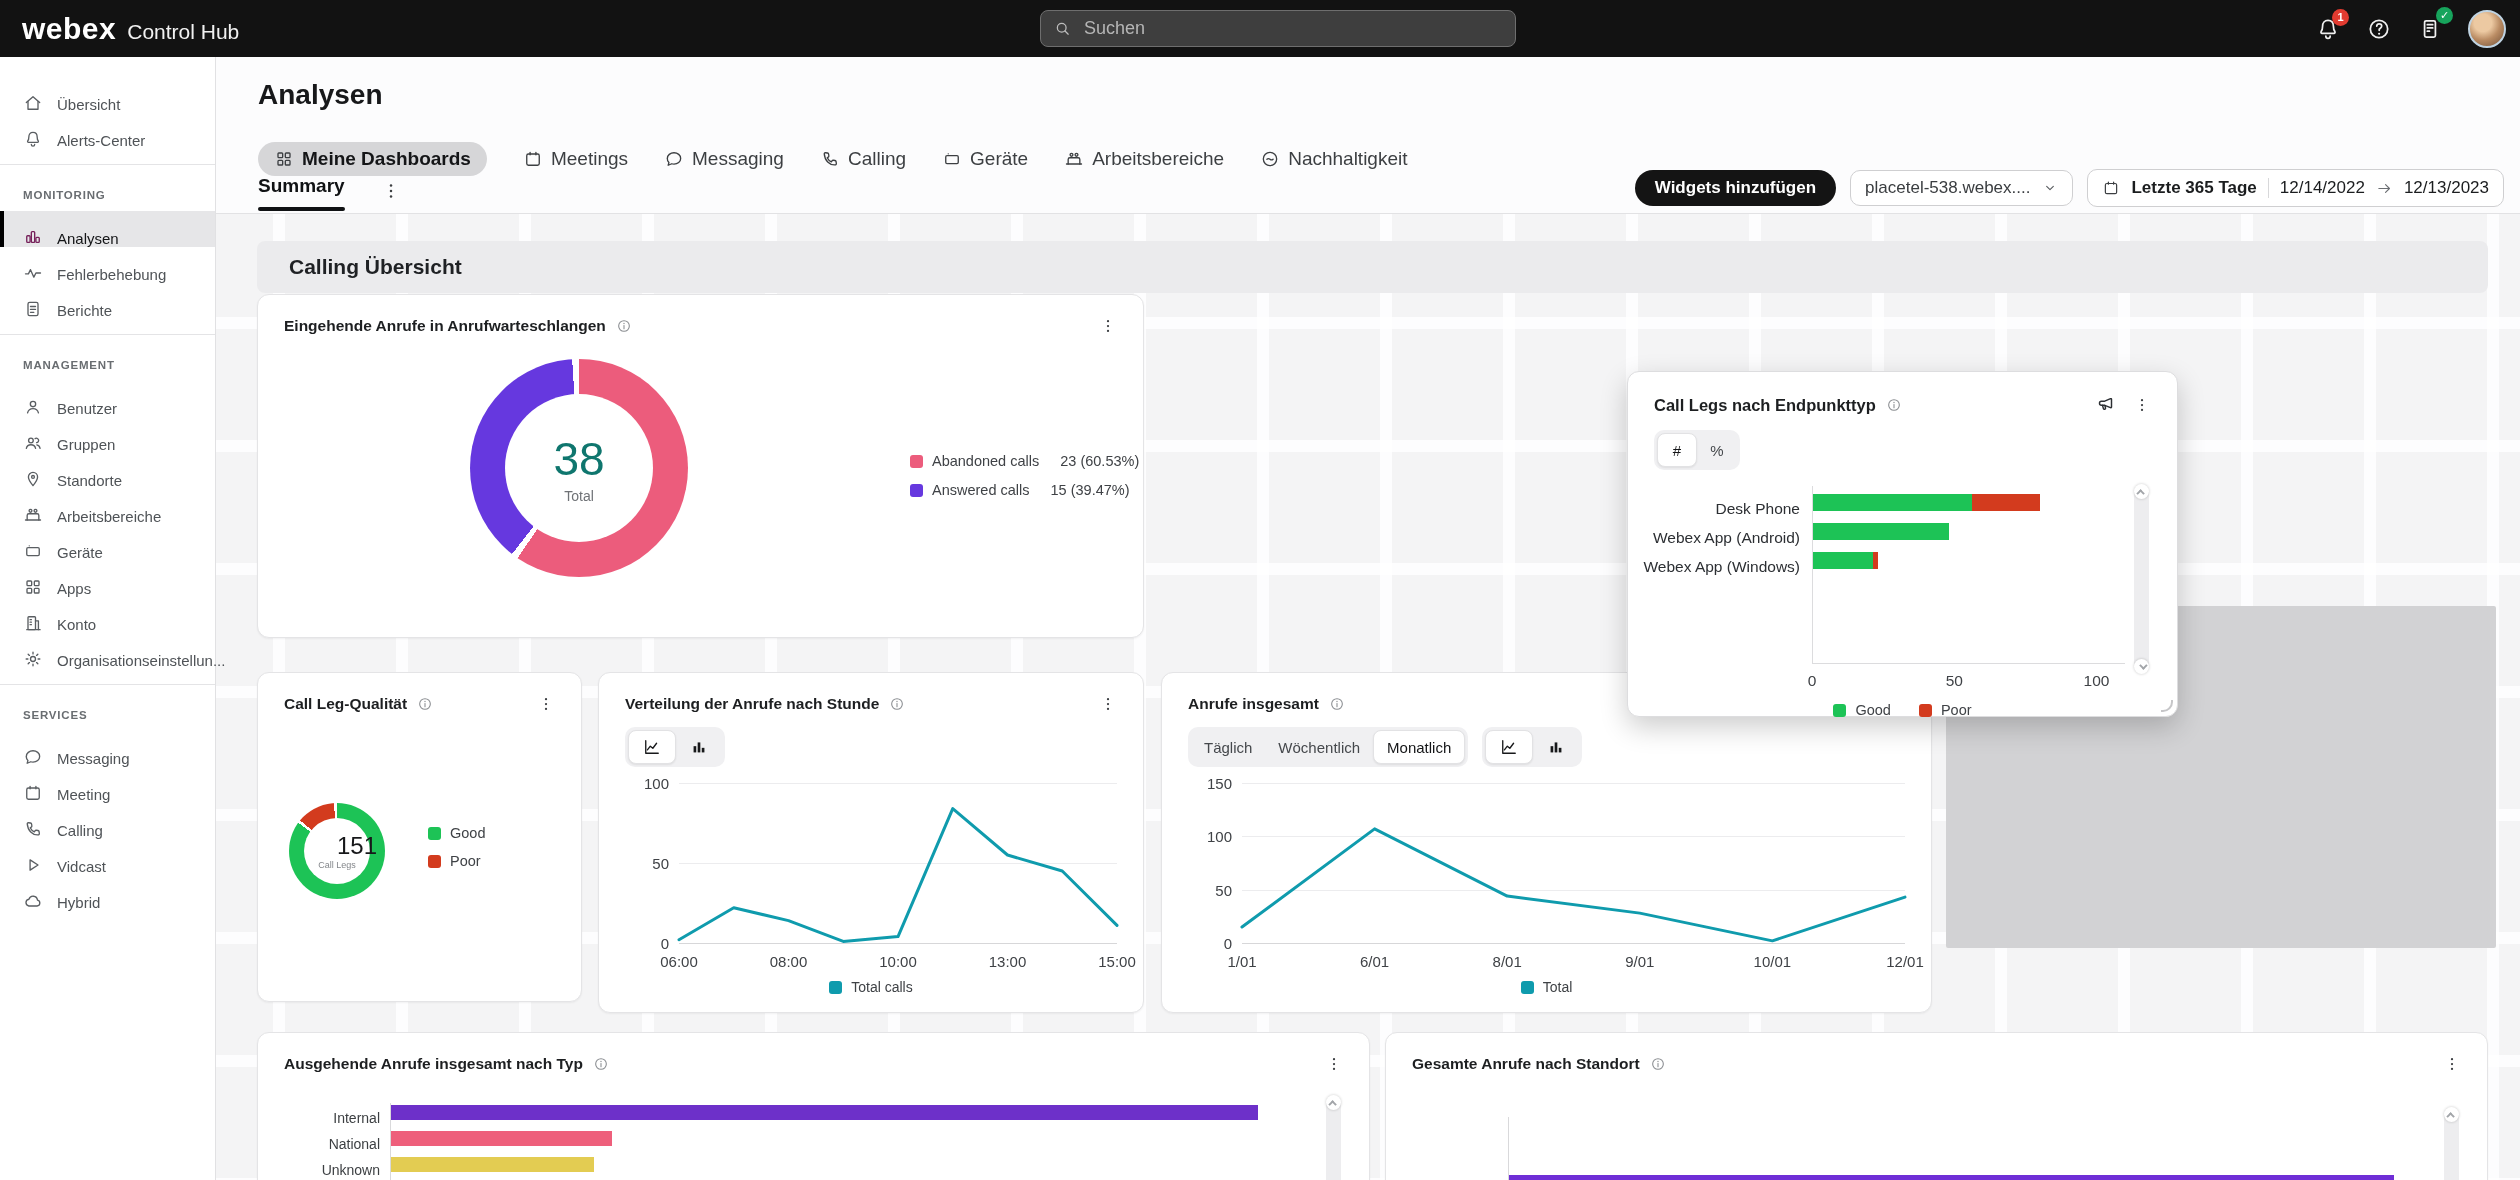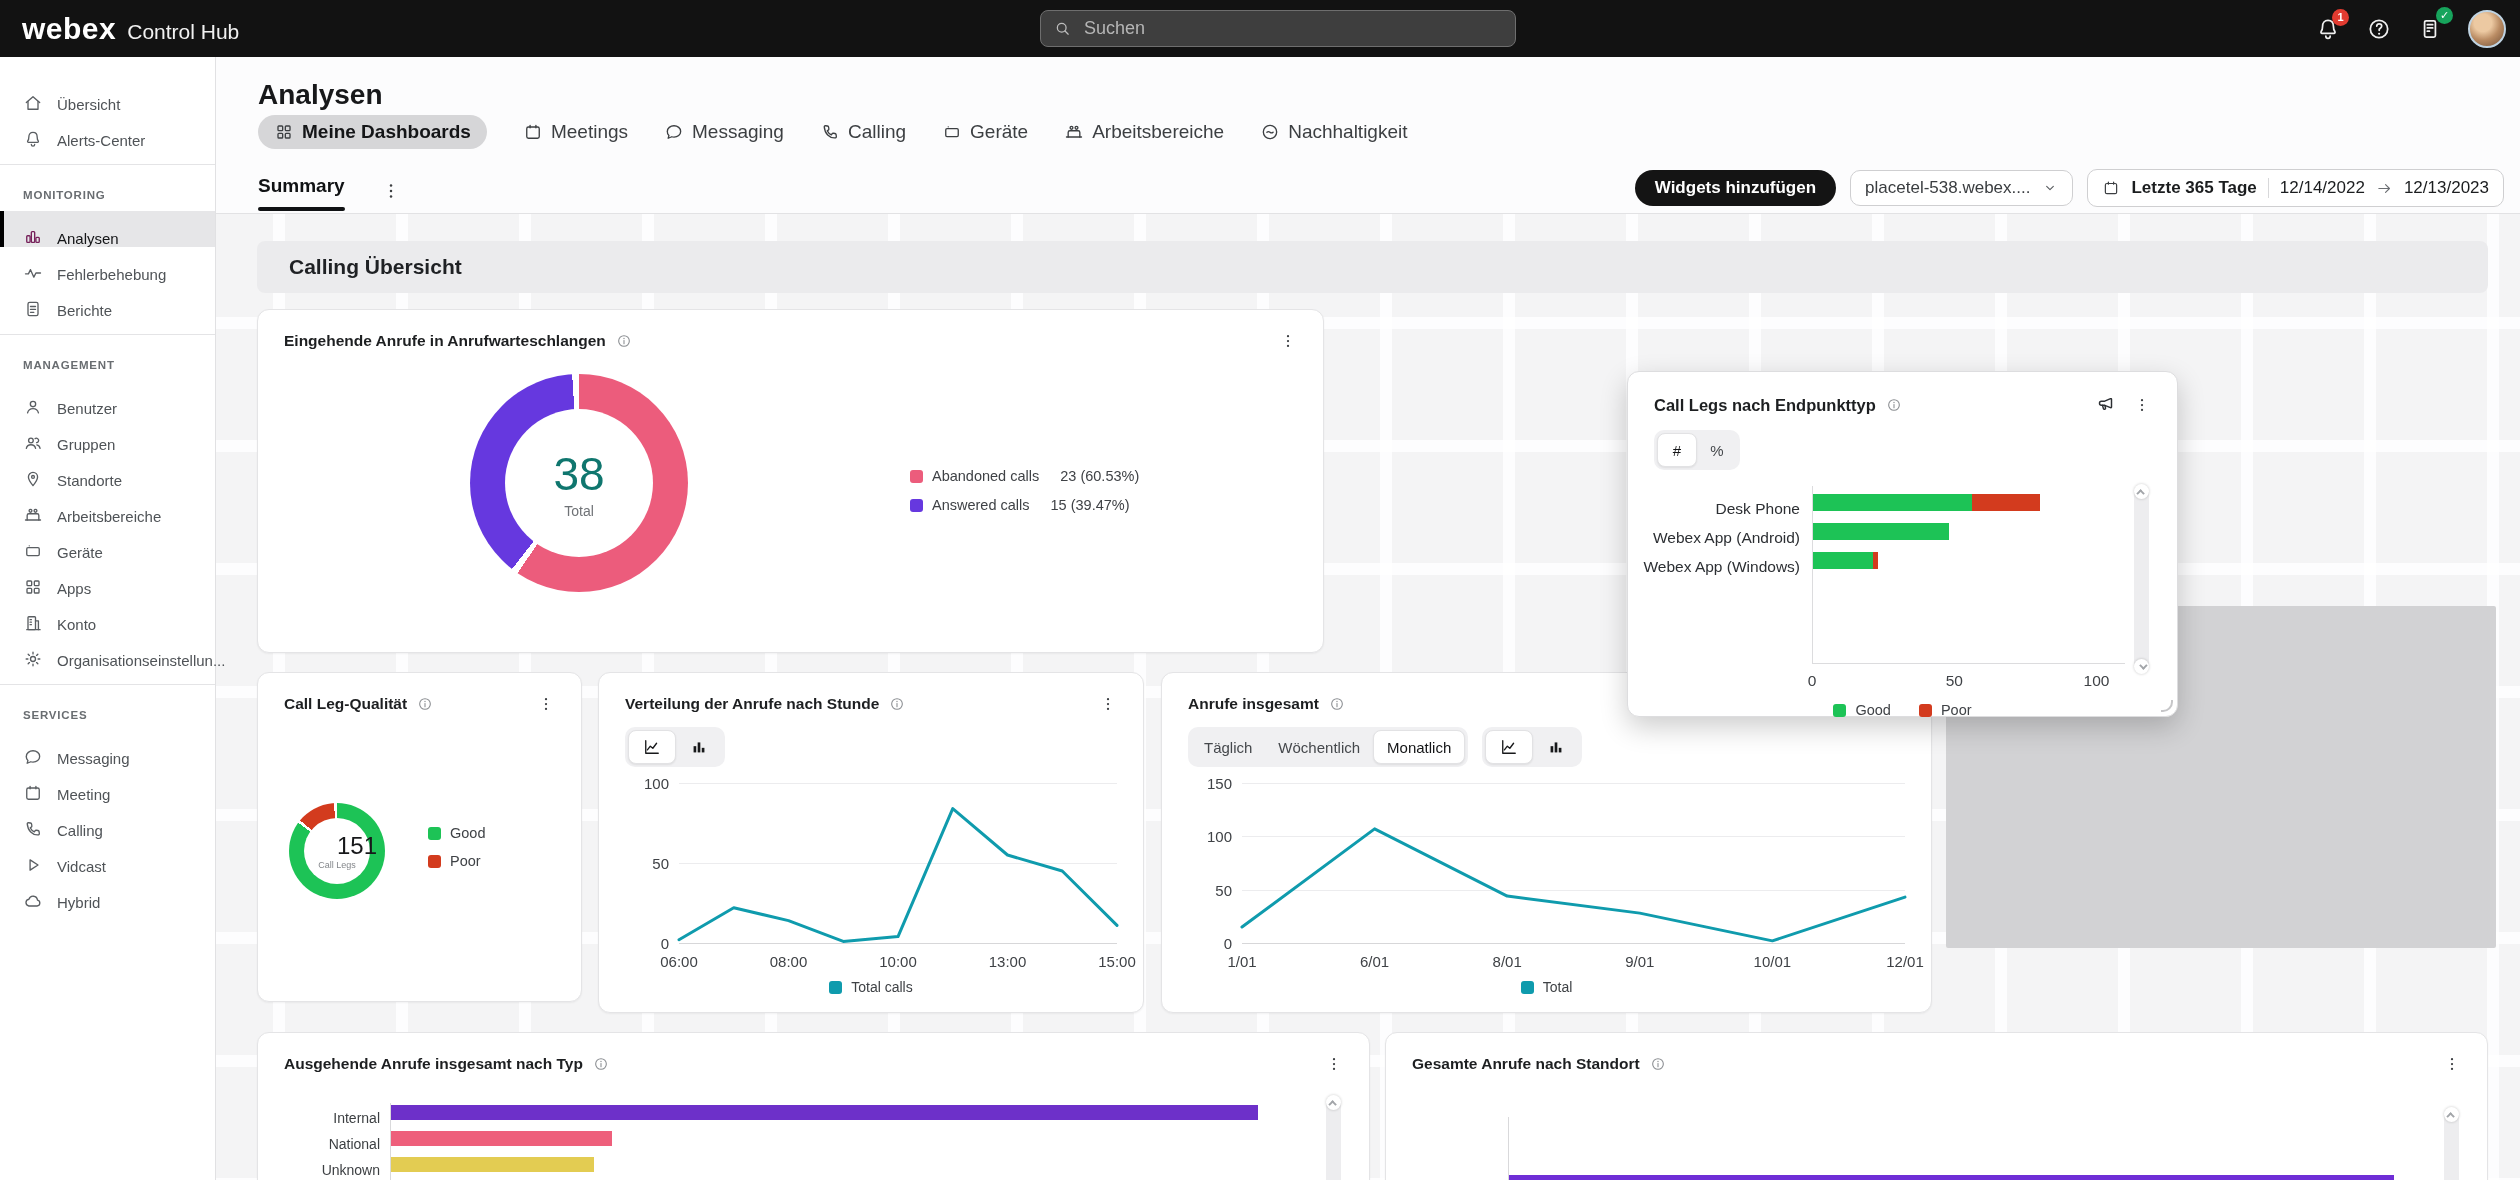--- a/index.html
+++ b/index.html
@@ -28,21 +28,21 @@
   .nav-item.active{background:#e6e6e8;color:#141517;}
   .nav-item.active::before{content:"";position:absolute;left:0;top:0;bottom:0;width:4px;background:#000;}
   .nav-item.active .ic{color:#76205a;}
   .nav-div{height:1px;background:#e4e4e6;margin:15px 0 0 0;}
   .nav-sec{padding:24px 0 10px 23px;font-size:11.5px;font-weight:700;letter-spacing:.07em;color:#696d71;}
 
   
   #main{position:absolute;top:57px;left:216px;right:0;bottom:0;background:#fcfcfd;}
   #topbar{position:absolute;top:0;left:0;right:0;height:157px;background:#fcfcfd;}
   #pg-title{position:absolute;left:42px;top:22px;font-size:28px;font-weight:700;color:#17181a;}
-  #tabs{position:absolute;left:42px;top:58px;display:flex;align-items:center;gap:36px;height:34px;}
+  #tabs{position:absolute;left:42px;top:85px;display:flex;align-items:center;gap:36px;height:34px;}
   .tab{display:flex;align-items:center;gap:8px;font-size:19px;color:#3c3f42;height:34px;}
   .tab .ic{width:20px;height:20px;color:#3c3f42;}
   .tab.active{background:#d6d6d8;border-radius:17px;padding:0 16px;color:#141517;font-weight:700;}
   #subrow{position:absolute;left:42px;top:118px;display:flex;align-items:flex-end;gap:36px;font-weight:bold;}
   #sumtab{position:relative;font-size:19px;color:#101214;padding-bottom:14px;}
   #sumtab::after{content:"";position:absolute;left:0;bottom:0;width:100%;height:4px;background:#101214;border-radius:2px;}
   #sumkebab{width:20px;height:20px;color:#3c3f42;margin-bottom:10px;}
   #controls{position:absolute;right:16px;top:112px;display:flex;align-items:center;gap:14px;}
   #btn-add{height:36px;border-radius:18px;background:#141414;color:#fff;font-size:17px;font-weight:700;display:flex;align-items:center;padding:0 20px;}
   #org-dd{height:36px;border-radius:10px;border:1px solid #cfcfd1;background:#fff;display:flex;align-items:center;gap:12px;padding:0 14px;font-size:17px;color:#3a3d40;}
@@ -61,21 +61,21 @@
     background-size:123px 123px;background-position:-66px -20px;}
   #band{position:absolute;left:41px;top:27px;width:2231px;height:52px;background:#ebebed;border-radius:8px;display:flex;align-items:center;padding-left:32px;font-size:21px;font-weight:700;color:#1f2124;}
 
   .card{position:absolute;background:#fff;border:1px solid #e4e4e6;border-radius:12px;box-shadow:0 1px 2px rgba(0,0,0,.05);padding:22px 26px;}
   .card-h{display:flex;align-items:center;gap:10px;}
   .card-title{font-size:15.5px;font-weight:700;color:#1d1f21;}
   .ic-info{width:16px;height:16px;color:#8a8d91;}
   .ic-kebab{width:18px;height:18px;color:#3c3f42;margin-left:auto;}
   .ic-mega{width:22px;height:22px;color:#2c2f33;margin-left:auto;}
 
-  #card-queue{left:41px;top:95px;width:1067px;height:344px;}
+  #card-queue{left:41px;top:80px;width:887px;height:344px;}
   #card-float{left:1411px;top:157px;width:551px;height:346px;z-index:30;box-shadow:0 10px 28px rgba(0,0,0,.20);border-color:#ddddDF;}
   #card-float .card-title{font-size:16.5px;}
   #placeholder{position:absolute;left:1730px;top:392px;width:550px;height:342px;background:#d2d2d4;border-radius:2px;z-index:2;}
   #card-quality{left:41px;top:458px;width:325px;height:330px;text-align:center;}
   #card-hourly{left:382px;top:458px;width:546px;height:341px;}
   #card-total{left:945px;top:458px;width:771px;height:341px;}
   #card-outgoing{left:41px;top:818px;width:1113px;height:372px;}
   #card-location{left:1169px;top:818px;width:1103px;height:372px;}
   .corner{position:absolute;right:4px;bottom:4px;width:12px;height:12px;border-right:2px solid #c6c6c8;border-bottom:2px solid #c6c6c8;border-bottom-right-radius:10px;}
 

